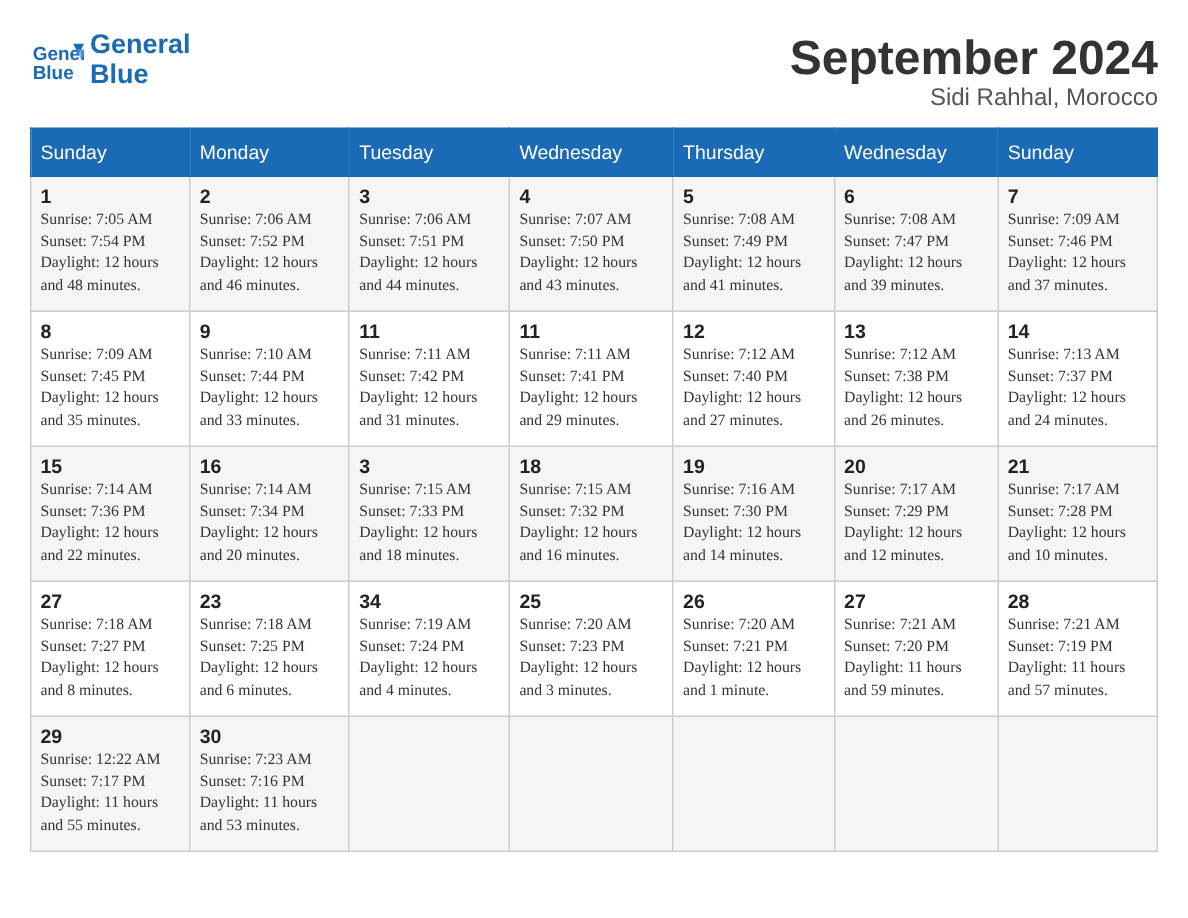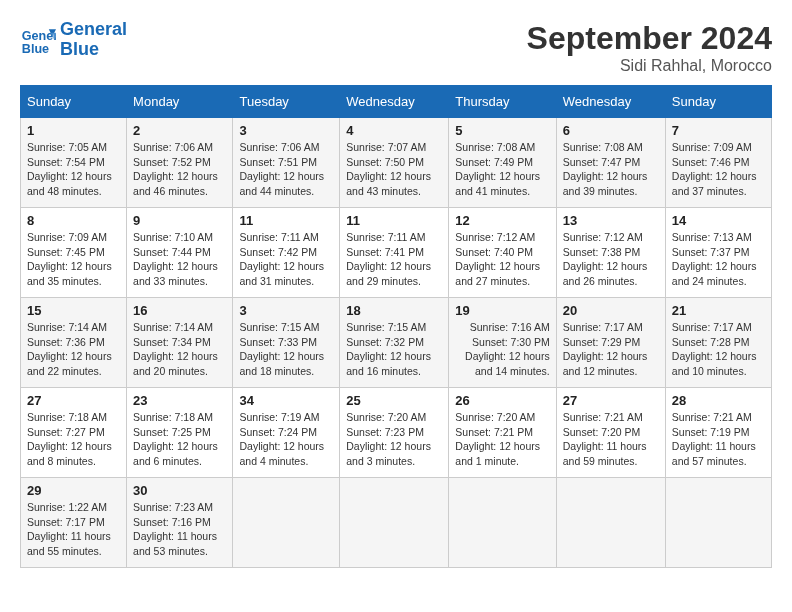--- a/index.html
+++ b/index.html
@@ -81,20 +81,21 @@
       font-size: 13px;
       font-weight: bold;
       color: #222;
       display: block;
       margin-bottom: 2px;
     }
     .day-info {
       color: #333;
       font-size: 10.5px;
       line-height: 1.4;
+      font-family: Liberation Serif, serif;
     }
     .empty-cell {
       background-color: #f5f5f5 !important;
     }
   </style>
 </head>
 <body>
 
 <div class="header">
   <div class="logo">
@@ -256,21 +257,21 @@
         </td>
         <td>
           <span class="day-num">18</span>
           <div class="day-info" style="white-space: pre-line;">Sunrise: 7:15 AM
 Sunset: 7:32 PM
 Daylight: 12 hours
 and 16 minutes.</div>
         </td>
         <td>
           <span class="day-num">19</span>
-          <div class="day-info" style="white-space: pre-line; text-align: right;">Sunrise: 7:16 AM
+          <div class="day-info" style="white-space: pre-line;">Sunrise: 7:16 AM
 Sunset: 7:30 PM
 Daylight: 12 hours
 and 14 minutes.</div>
         </td>
         <td>
           <span class="day-num">20</span>
           <div class="day-info" style="white-space: pre-line;">Sunrise: 7:17 AM
 Sunset: 7:29 PM
 Daylight: 12 hours
 and 12 minutes.</div>
@@ -330,21 +331,21 @@
           <span class="day-num">28</span>
           <div class="day-info" style="white-space: pre-line;">Sunrise: 7:21 AM
 Sunset: 7:19 PM
 Daylight: 11 hours
 and 57 minutes.</div>
         </td>
       </tr>
       <tr>
         <td>
           <span class="day-num">29</span>
-          <div class="day-info" style="white-space: pre-line;">Sunrise: 1:22 AM
+          <div class="day-info" style="white-space: pre-line;">Sunrise: 12:22 AM
 Sunset: 7:17 PM
 Daylight: 11 hours
 and 55 minutes.</div>
         </td>
         <td>
           <span class="day-num">30</span>
           <div class="day-info" style="white-space: pre-line;">Sunrise: 7:23 AM
 Sunset: 7:16 PM
 Daylight: 11 hours
 and 53 minutes.</div>

